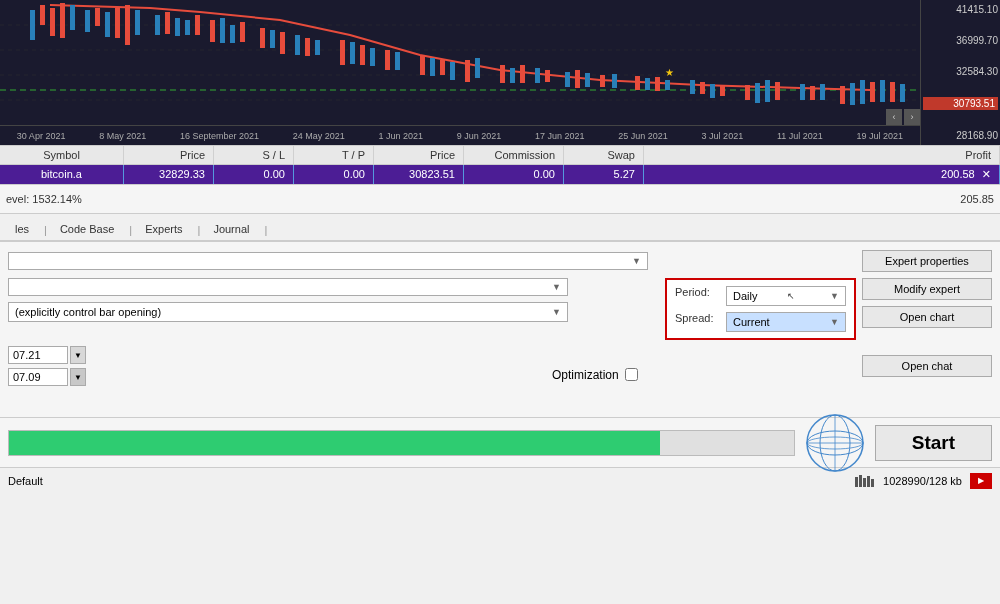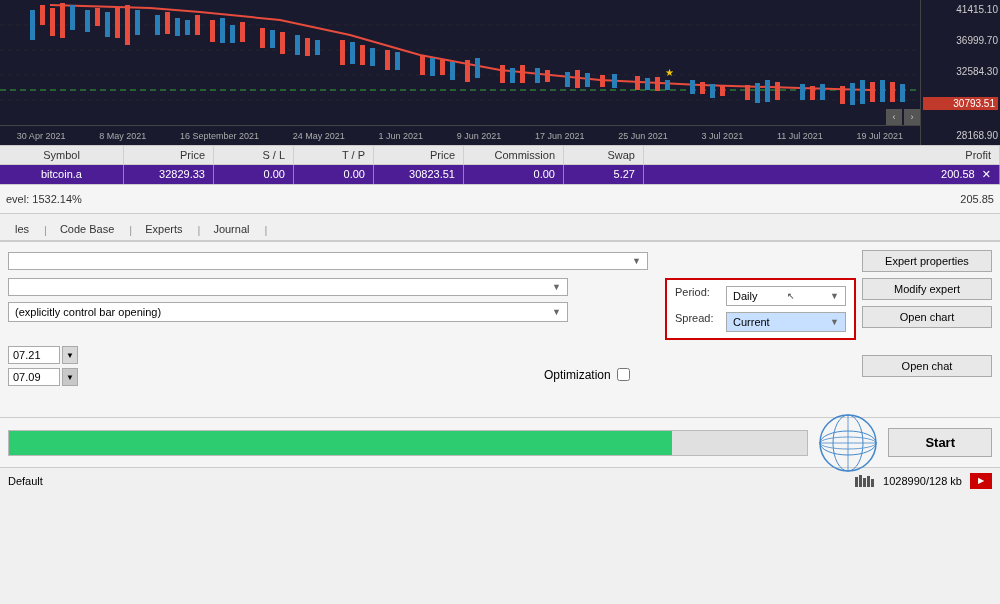--- a/index.html
+++ b/index.html
@@ -242,21 +242,21 @@
       gap: 6px;
       justify-content: flex-end;
       margin-top: 17px;
     }
 
     .small-input {
       background: white;
       border: 1px solid #aaa;
       padding: 2px 4px;
       font-size: 11px;
-      width: 52px;
+      width: 60px;
       display: flex;
       align-items: center;
       justify-content: space-between;
     }
 
     .input-spinner {
       display: flex;
       align-items: center;
       gap: 2px;
     }
@@ -300,21 +300,21 @@
     .globe-icon {
       width: 60px;
       height: 60px;
       position: relative;
     }
 
     .start-btn {
       background: #e8e8e8;
       border: 1px solid #aaa;
       padding: 6px 36px;
-      font-size: 13px;
+      font-size: 19px;
       font-weight: bold;
       cursor: pointer;
       min-width: 80px;
       text-align: center;
     }
 
     
     #status-bar {
       background: #f0f0f0;
       border-top: 1px solid #ccc;

